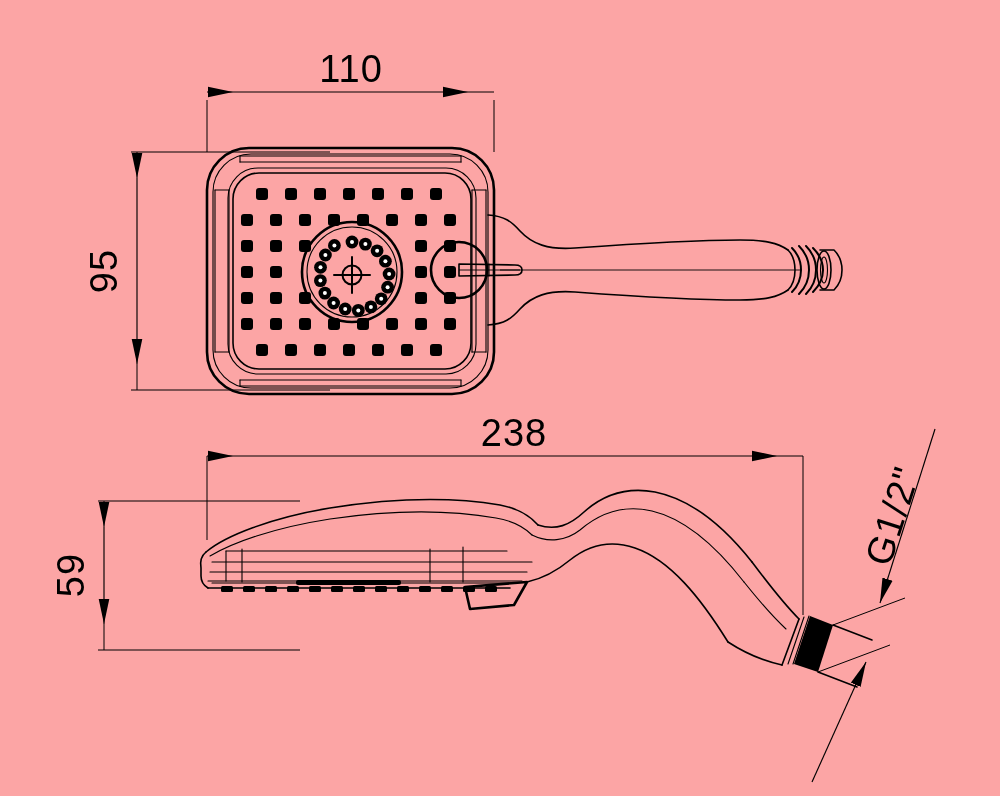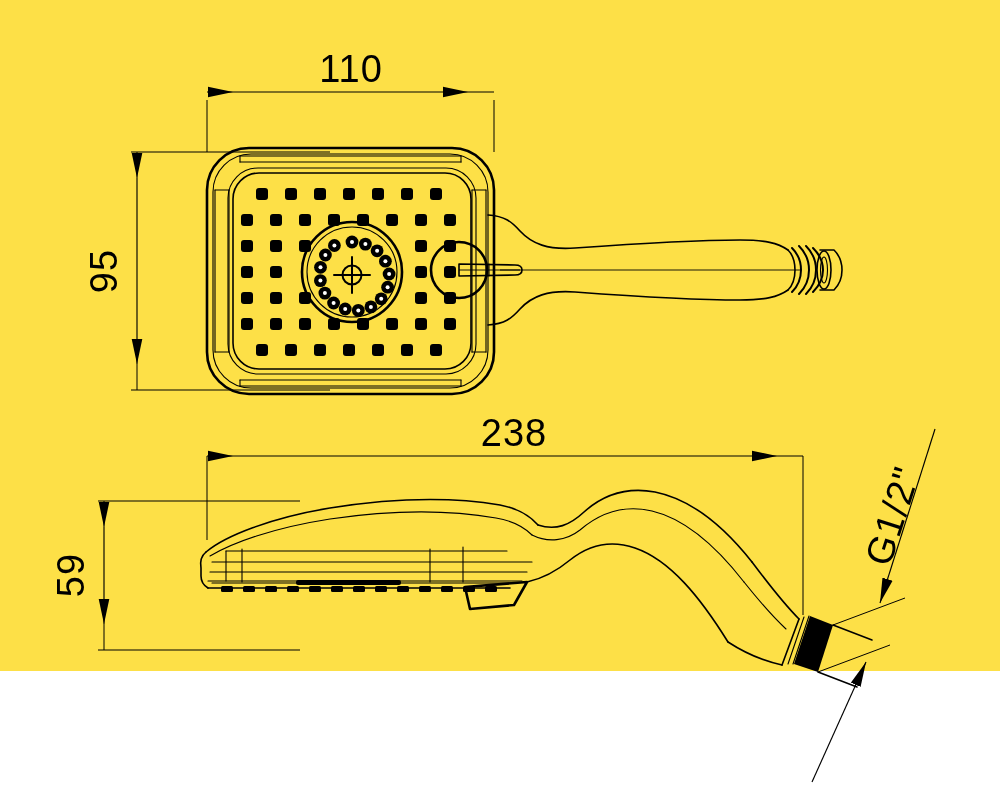--- a/index.html
+++ b/index.html
@@ -10,22 +10,22 @@
   }
   body {
     width: 1000px;
     height: 796px;
     overflow: hidden;
     font-family: "Liberation Sans", sans-serif;
   }
   #drawing-root {
     position: relative;
     width: 1000px;
-    height: 671px;
-    background: #fde047;
+    height: 796px;
+    background: #fca5a5;
   }
   svg#tech-drawing {
     display: block;
     width: 1000px;
     height: 796px;
   }
   .ln     { fill: none; stroke: #000000; stroke-width: 1.6; stroke-linecap: round; stroke-linejoin: round; }
   .ln-thin{ fill: none; stroke: #000000; stroke-width: 1.1; stroke-linecap: round; stroke-linejoin: round; }
   .ln-hair{ fill: none; stroke: #000000; stroke-width: 0.9; stroke-linecap: butt; }
   .ln-bold{ fill: none; stroke: #000000; stroke-width: 2.6; stroke-linecap: round; stroke-linejoin: round; }

